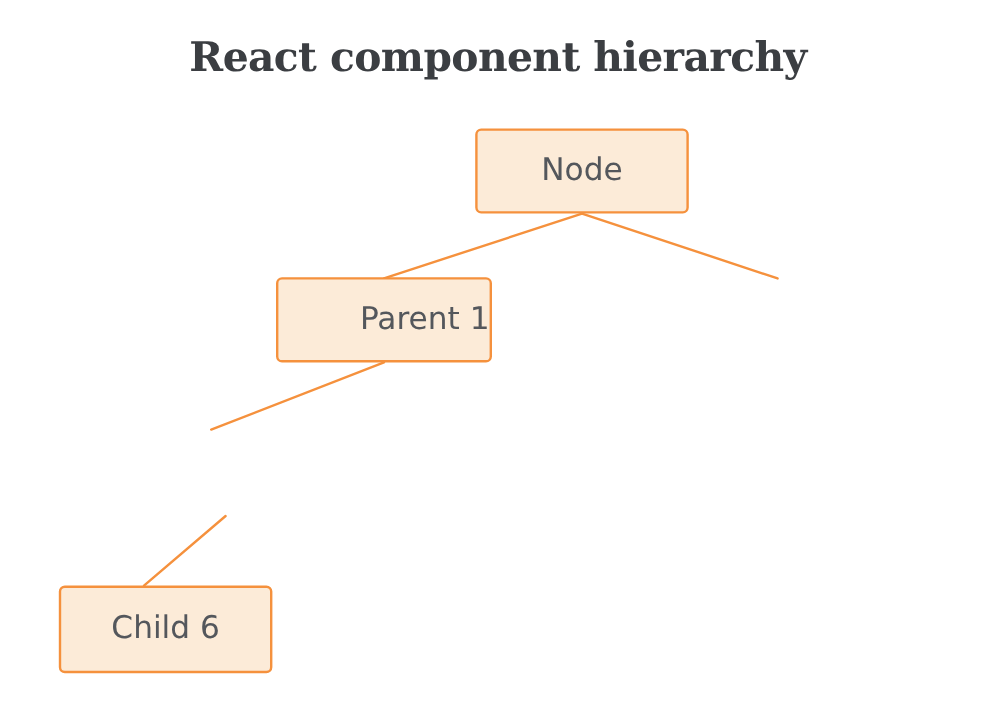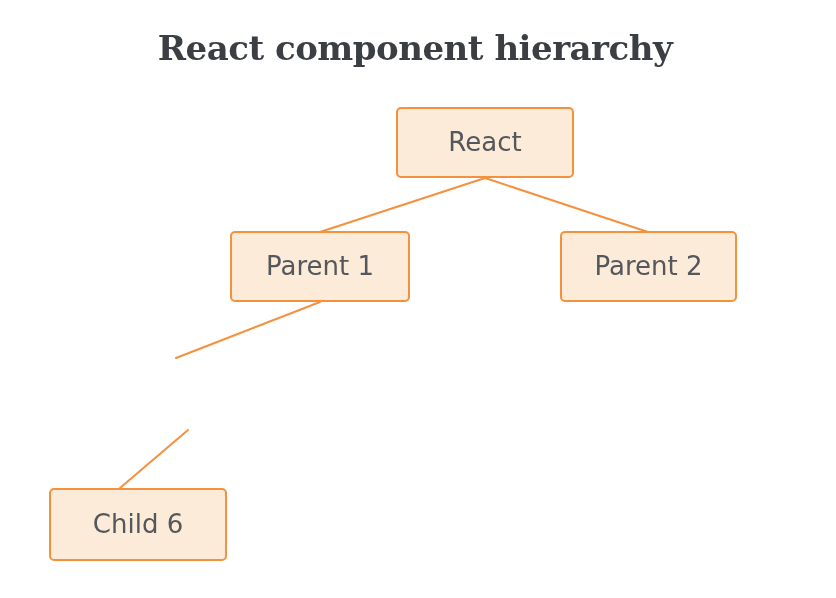--- a/index.html
+++ b/index.html
@@ -69,24 +69,21 @@
   <h1 class="diagram-title">React component hierarchy</h1>
 
   <svg class="edges" viewBox="0 0 836 598" xmlns="http://www.w3.org/2000/svg">
       <line x1="485" y1="178" x2="320" y2="232"></line>
       <line x1="485" y1="178" x2="648" y2="232"></line>
       <line x1="320" y1="302" x2="176" y2="358"></line>
       <line x1="188" y1="430" x2="120" y2="488"></line>
     </svg>
 
 <div class="tree-node" style="left: 396px; top: 107px; width: 178px; height: 71px;">
-      <span class="node-label">React</span>
+      <span class="node-label">Node</span>
     </div>
-    <div class="tree-node" style="left: 230px; top: 231px; width: 180px; height: 71px;">
+    <div class="tree-node" style="left: 230px; top: 231px; width: 180px; height: 71px; justify-content: flex-end;">
       <span class="node-label">Parent 1</span>
-    </div>
-    <div class="tree-node" style="left: 560px; top: 231px; width: 177px; height: 71px;">
-      <span class="node-label">Parent 2</span>
     </div>
     <div class="tree-node" style="left: 49px; top: 488px; width: 178px; height: 73px;">
       <span class="node-label">Child 6</span>
     </div>
   </div>
 
 </body></html>

